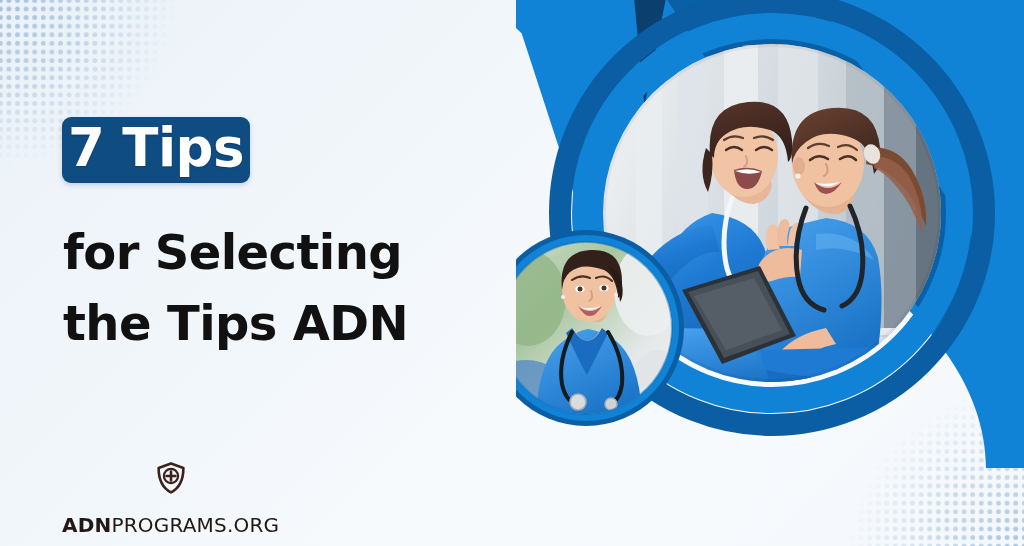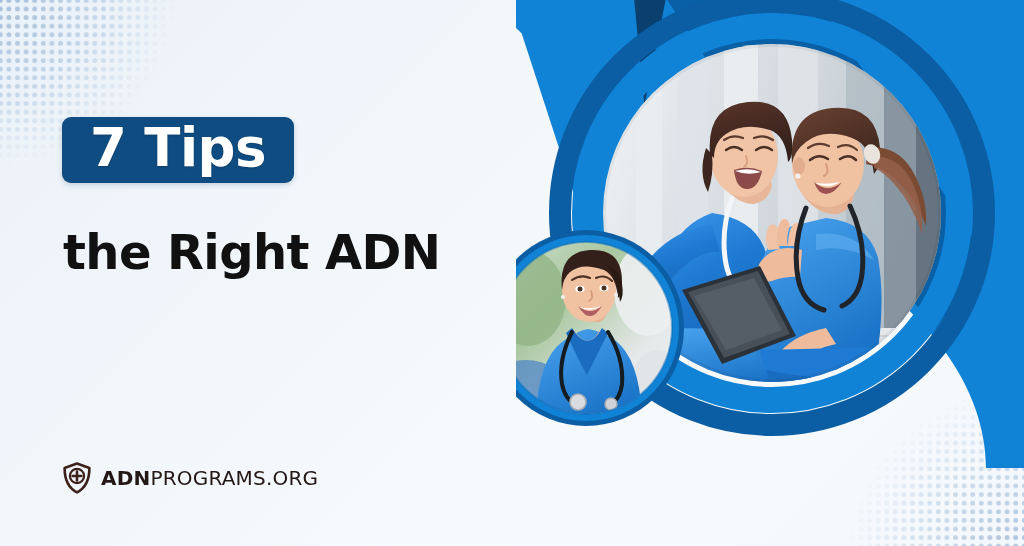--- a/index.html
+++ b/index.html
@@ -32,21 +32,20 @@
   #text-col{
     position:absolute;left:0;top:0;width:520px;height:546px;
   }
 
   #tips-badge{
     position:absolute;left:62px;top:117px;
     width:188px;height:66px;
     background:#0f4c81;
     border-radius:9px;
     box-shadow:0 2px 5px rgba(18,60,100,.20);
-    padding-left:44px;
   }
   #tips-badge-label{
     position:absolute;left:0;top:0;width:100%;height:100%;
     display:flex;align-items:center;justify-content:center;
     color:#ffffff;
     font-size:53px;
     font-weight:bold;
     letter-spacing:-0.5px;
     line-height:1;
     padding-bottom:5px;
@@ -64,21 +63,21 @@
     font-size:48px;
     font-weight:bold;
     line-height:71px;
     letter-spacing:-0.6px;
     white-space:nowrap;
   }
 
   
   #logo{
     position:absolute;left:62px;top:462px;
-    display:flex;align-items:center;gap:9px;
+    display:flex;align-items:center;gap:19px;flex-direction:column;
   }
   #logo-shield{width:30px;height:32px;display:block;flex:0 0 auto;}
   #logo-text{
     font-size:20px;letter-spacing:.2px;color:#231815;
     font-weight:normal;white-space:nowrap;
   }
   #logo-text .lg-strong{font-weight:bold;}
 </style>
 </head>
 <body>
@@ -329,21 +328,22 @@
     <circle cx="70" cy="330" r="86" fill="none" stroke="#0d6bb8" stroke-width="2" opacity="0.5"></circle>
   </svg>
 
   <div id="text-col">
 
     <div id="tips-badge">
       <span id="tips-badge-label">7 Tips</span>
     </div>
 
     <h1 id="headline">
-      <span class="hl-line">the Right ADN</span>
+      <span class="hl-line">for Selecting</span>
+      <span class="hl-line">the Tips ADN</span>
     </h1>
 
     <div id="logo">
       <svg id="logo-shield" viewBox="0 0 30 32" xmlns="http://www.w3.org/2000/svg">
         <path d="M15 1.6 L27.4 6.0 C27.4 17.2 23.6 26.0 15 30.4 C6.4 26.0 2.6 17.2 2.6 6.0 Z" fill="none" stroke="#3d211b" stroke-width="2.6" stroke-linejoin="round"></path>
         <circle cx="15" cy="14" r="7.1" fill="none" stroke="#3d211b" stroke-width="2.2"></circle>
         <path d="M15 9.6 V18.4 M10.6 14 H19.4" stroke="#3d211b" stroke-width="2.6" stroke-linecap="round"></path>
       </svg>
       <span id="logo-text">
         <span class="lg-strong">ADN</span><span>PROGRAMS.ORG</span>

